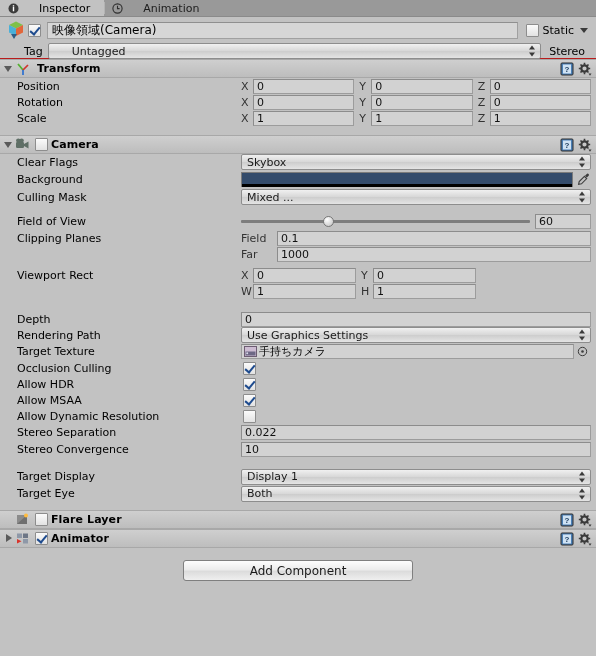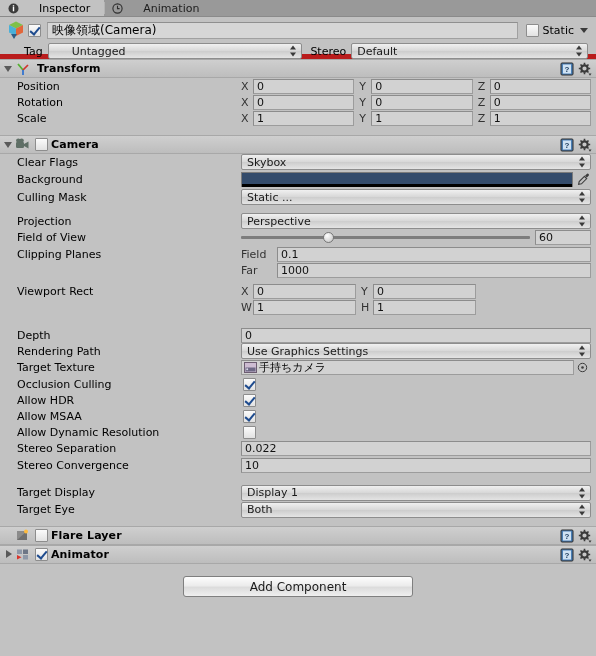--- a/index.html
+++ b/index.html
@@ -50,21 +50,21 @@
   .inspector {
     background: #c2c2c2;
     height: 639px;
     position: relative;
   }
 
   
   .go-header {
     background: #c2c2c2;
     padding: 3px 6px 0 6px;
-    border-bottom: 5px solid #b91c1c;
+    border-bottom: 1px solid #b91c1c;
     height: 42px;
   }
   .go-row1 { display: flex; align-items: center; height: 20px; }
   .go-icon {
     width: 22px; height: 20px; position: relative; flex: 0 0 22px;
   }
   .cb {
     width: 13px; height: 13px;
     background: linear-gradient(#fbfbfb,#e2e2e2);
     border: 1px solid #8d8d8d;
@@ -292,24 +292,20 @@
         <span class="caret-dn"></span>
       </div>
     </div>
     <div class="go-row2">
       <span class="lab">Tag</span>
       <div class="popup" style="flex:1 1 0;padding-left:23px;">
         <span>Untagged</span>
         <span class="updown"></span>
       </div>
       <span class="lab layer">Stereo</span>
-      <div class="popup" style="flex:1 1 0; margin-right:2px;">
-        <span>Default</span>
-        <span class="updown"></span>
-      </div>
     </div>
   </div>
 
   <div class="comp-header">
     <span class="foldout">
         <i class="tri-d"></i>
       </span>
     <span class="comp-ico">
       <svg width="16" height="15" viewBox="0 0 16 15">
         <path d="M8 9 L3 3" stroke="#53b02e" stroke-width="1.7" fill="none"></path>
@@ -450,37 +446,28 @@
             <path d="M7.4 4.3 L2.2 9.5 L1.6 12.4 L4.5 11.8 L9.7 6.6 Z" fill="none" stroke="#3c3c3c" stroke-width="1.1"></path>
           </svg>
         </span>
       </div>
     </div>
 
     <div class="row">
       <span class="label">Culling Mask</span>
       <div class="ctl">
         <div class="popup" style="flex:1 1 auto;">
-          <span>Static ...</span>
+          <span>Mixed ...</span>
           <span class="updown"></span>
         </div>
       </div>
     </div>
 
     <div class="spacer-row"></div>
 
-    <div class="row">
-      <span class="label">Projection</span>
-      <div class="ctl">
-        <div class="popup" style="flex:1 1 auto;">
-          <span>Perspective</span>
-          <span class="updown"></span>
-        </div>
-      </div>
-    </div>
 
     <div class="row" style="height:17px">
       <span class="label">Field of View</span>
       <div class="ctl">
         <div class="slider">
           <div class="track"></div>
           <div class="knob" id="fov-knob" style="left: calc(30% - 5px);"></div>
         </div>
         <span class="field" style="width:56px;flex:0 0 56px">60</span>
       </div>

